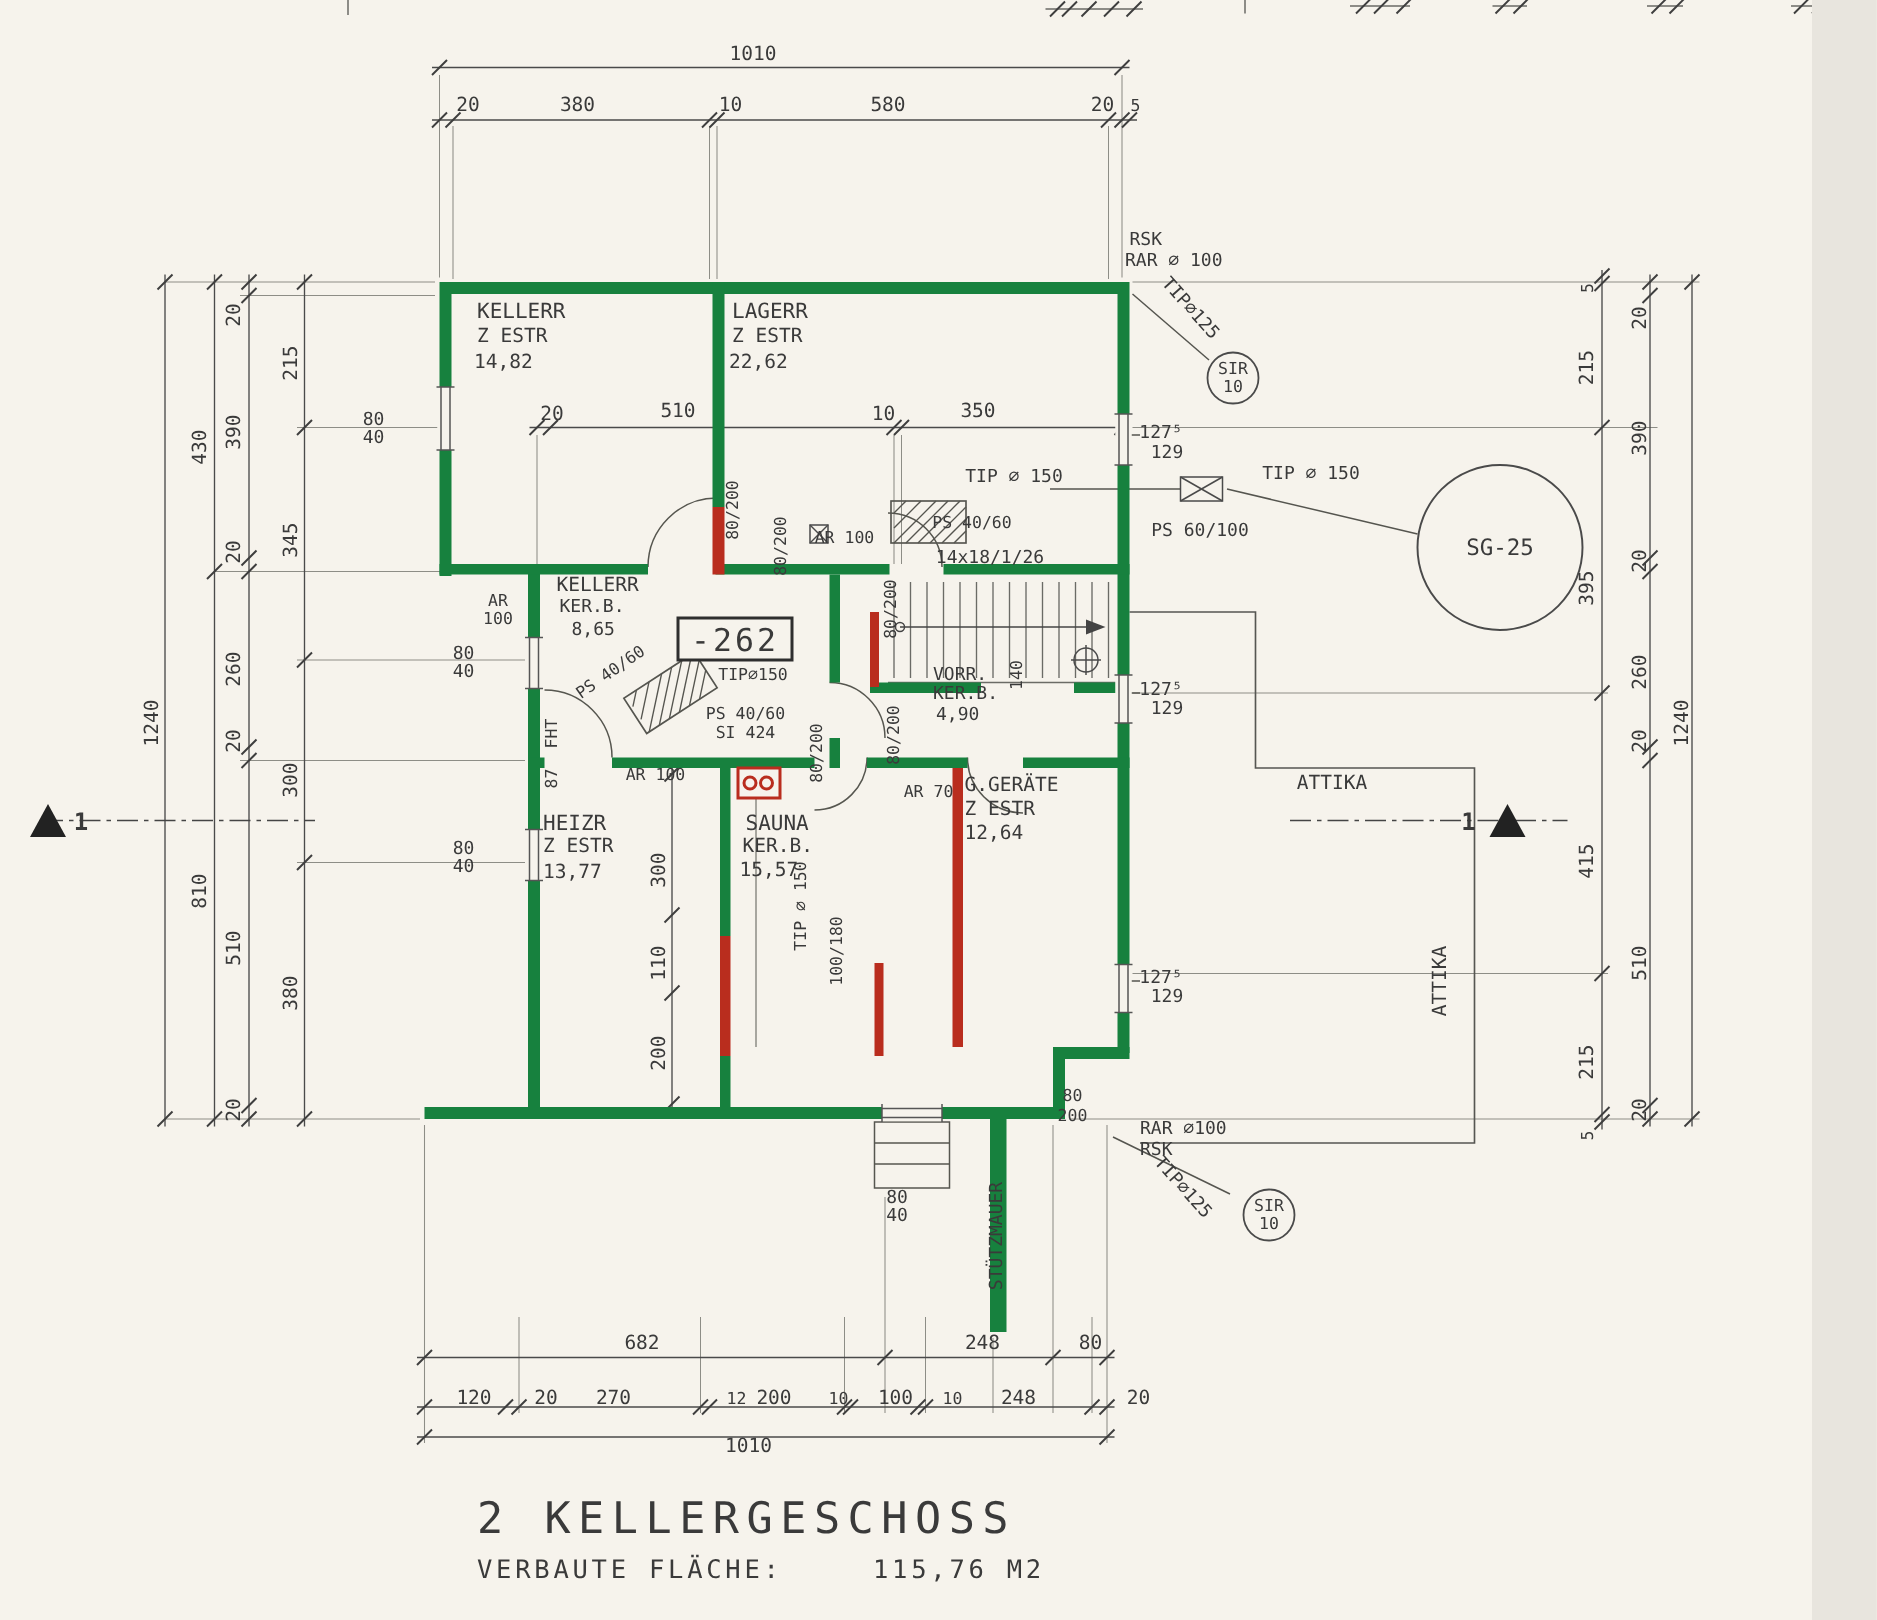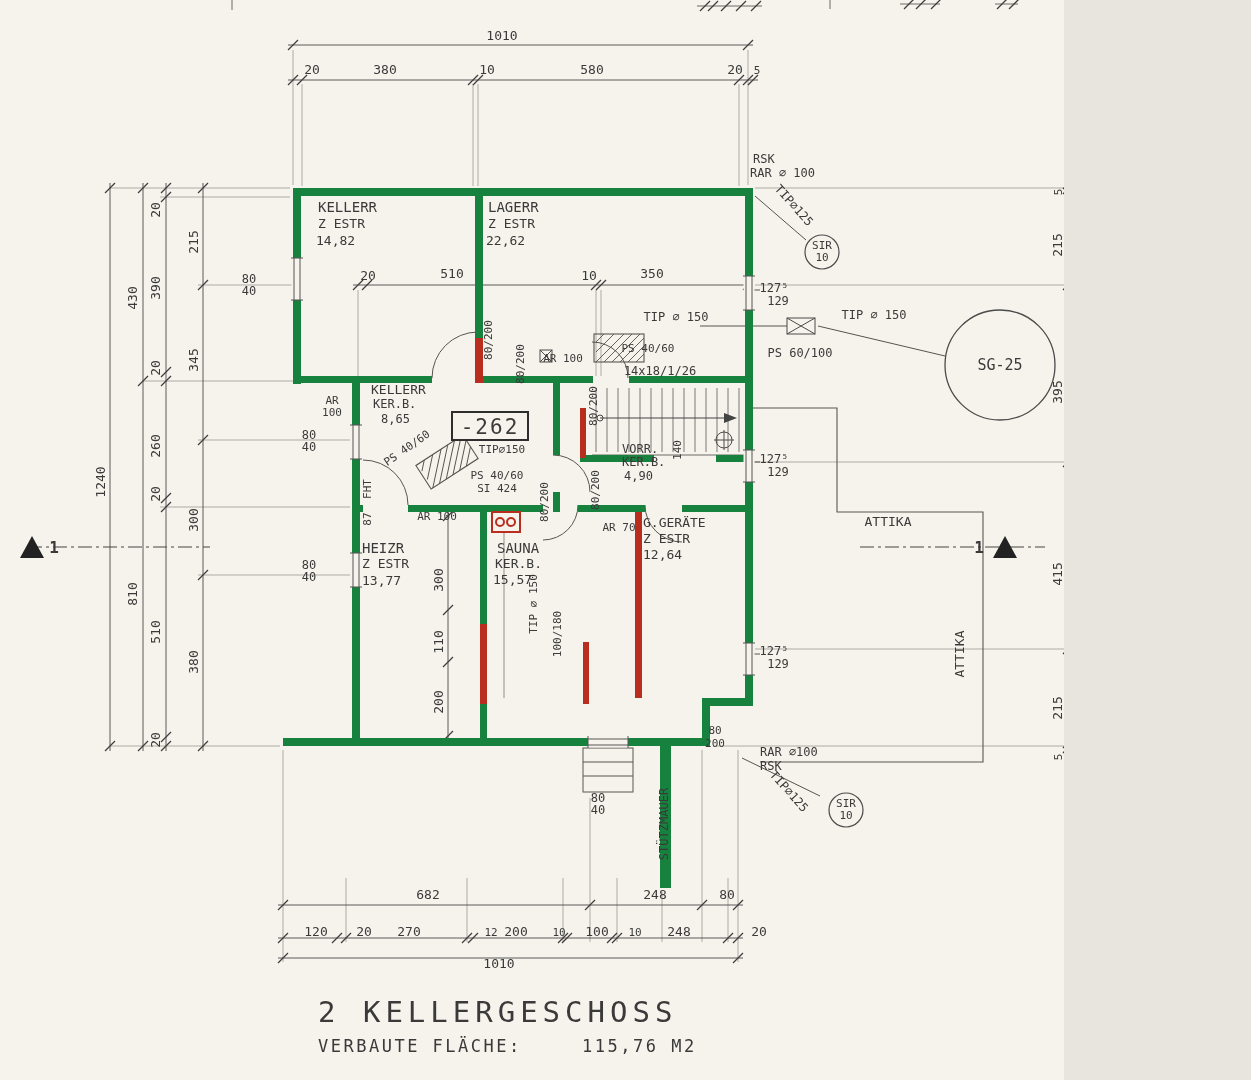--- a/index.html
+++ b/index.html
@@ -1,16 +1,16 @@
 <!DOCTYPE html>
 <html><head>
 <meta charset="utf-8">
 <style>
   html,body{margin:0;padding:0;background:#e8e5de;}
-  #sheet{position:relative;width:1064px;height:1080px;background:#f6f3ec;overflow:hidden;
+  #sheet{position:relative;width:1208px;height:1080px;background:#f6f3ec;overflow:hidden;
          font-family:"DejaVu Sans Mono","Liberation Mono",monospace;}
   svg{position:absolute;left:0;top:0;}
   svg text{font-family:"DejaVu Sans Mono","Liberation Mono",monospace;fill:#3a3a3a;}
 </style>
 </head>
 <body>
 
 <div id="sheet">
 <svg id="plan" width="1251" height="1080" viewBox="0 0 1251 1080">
   <defs>

